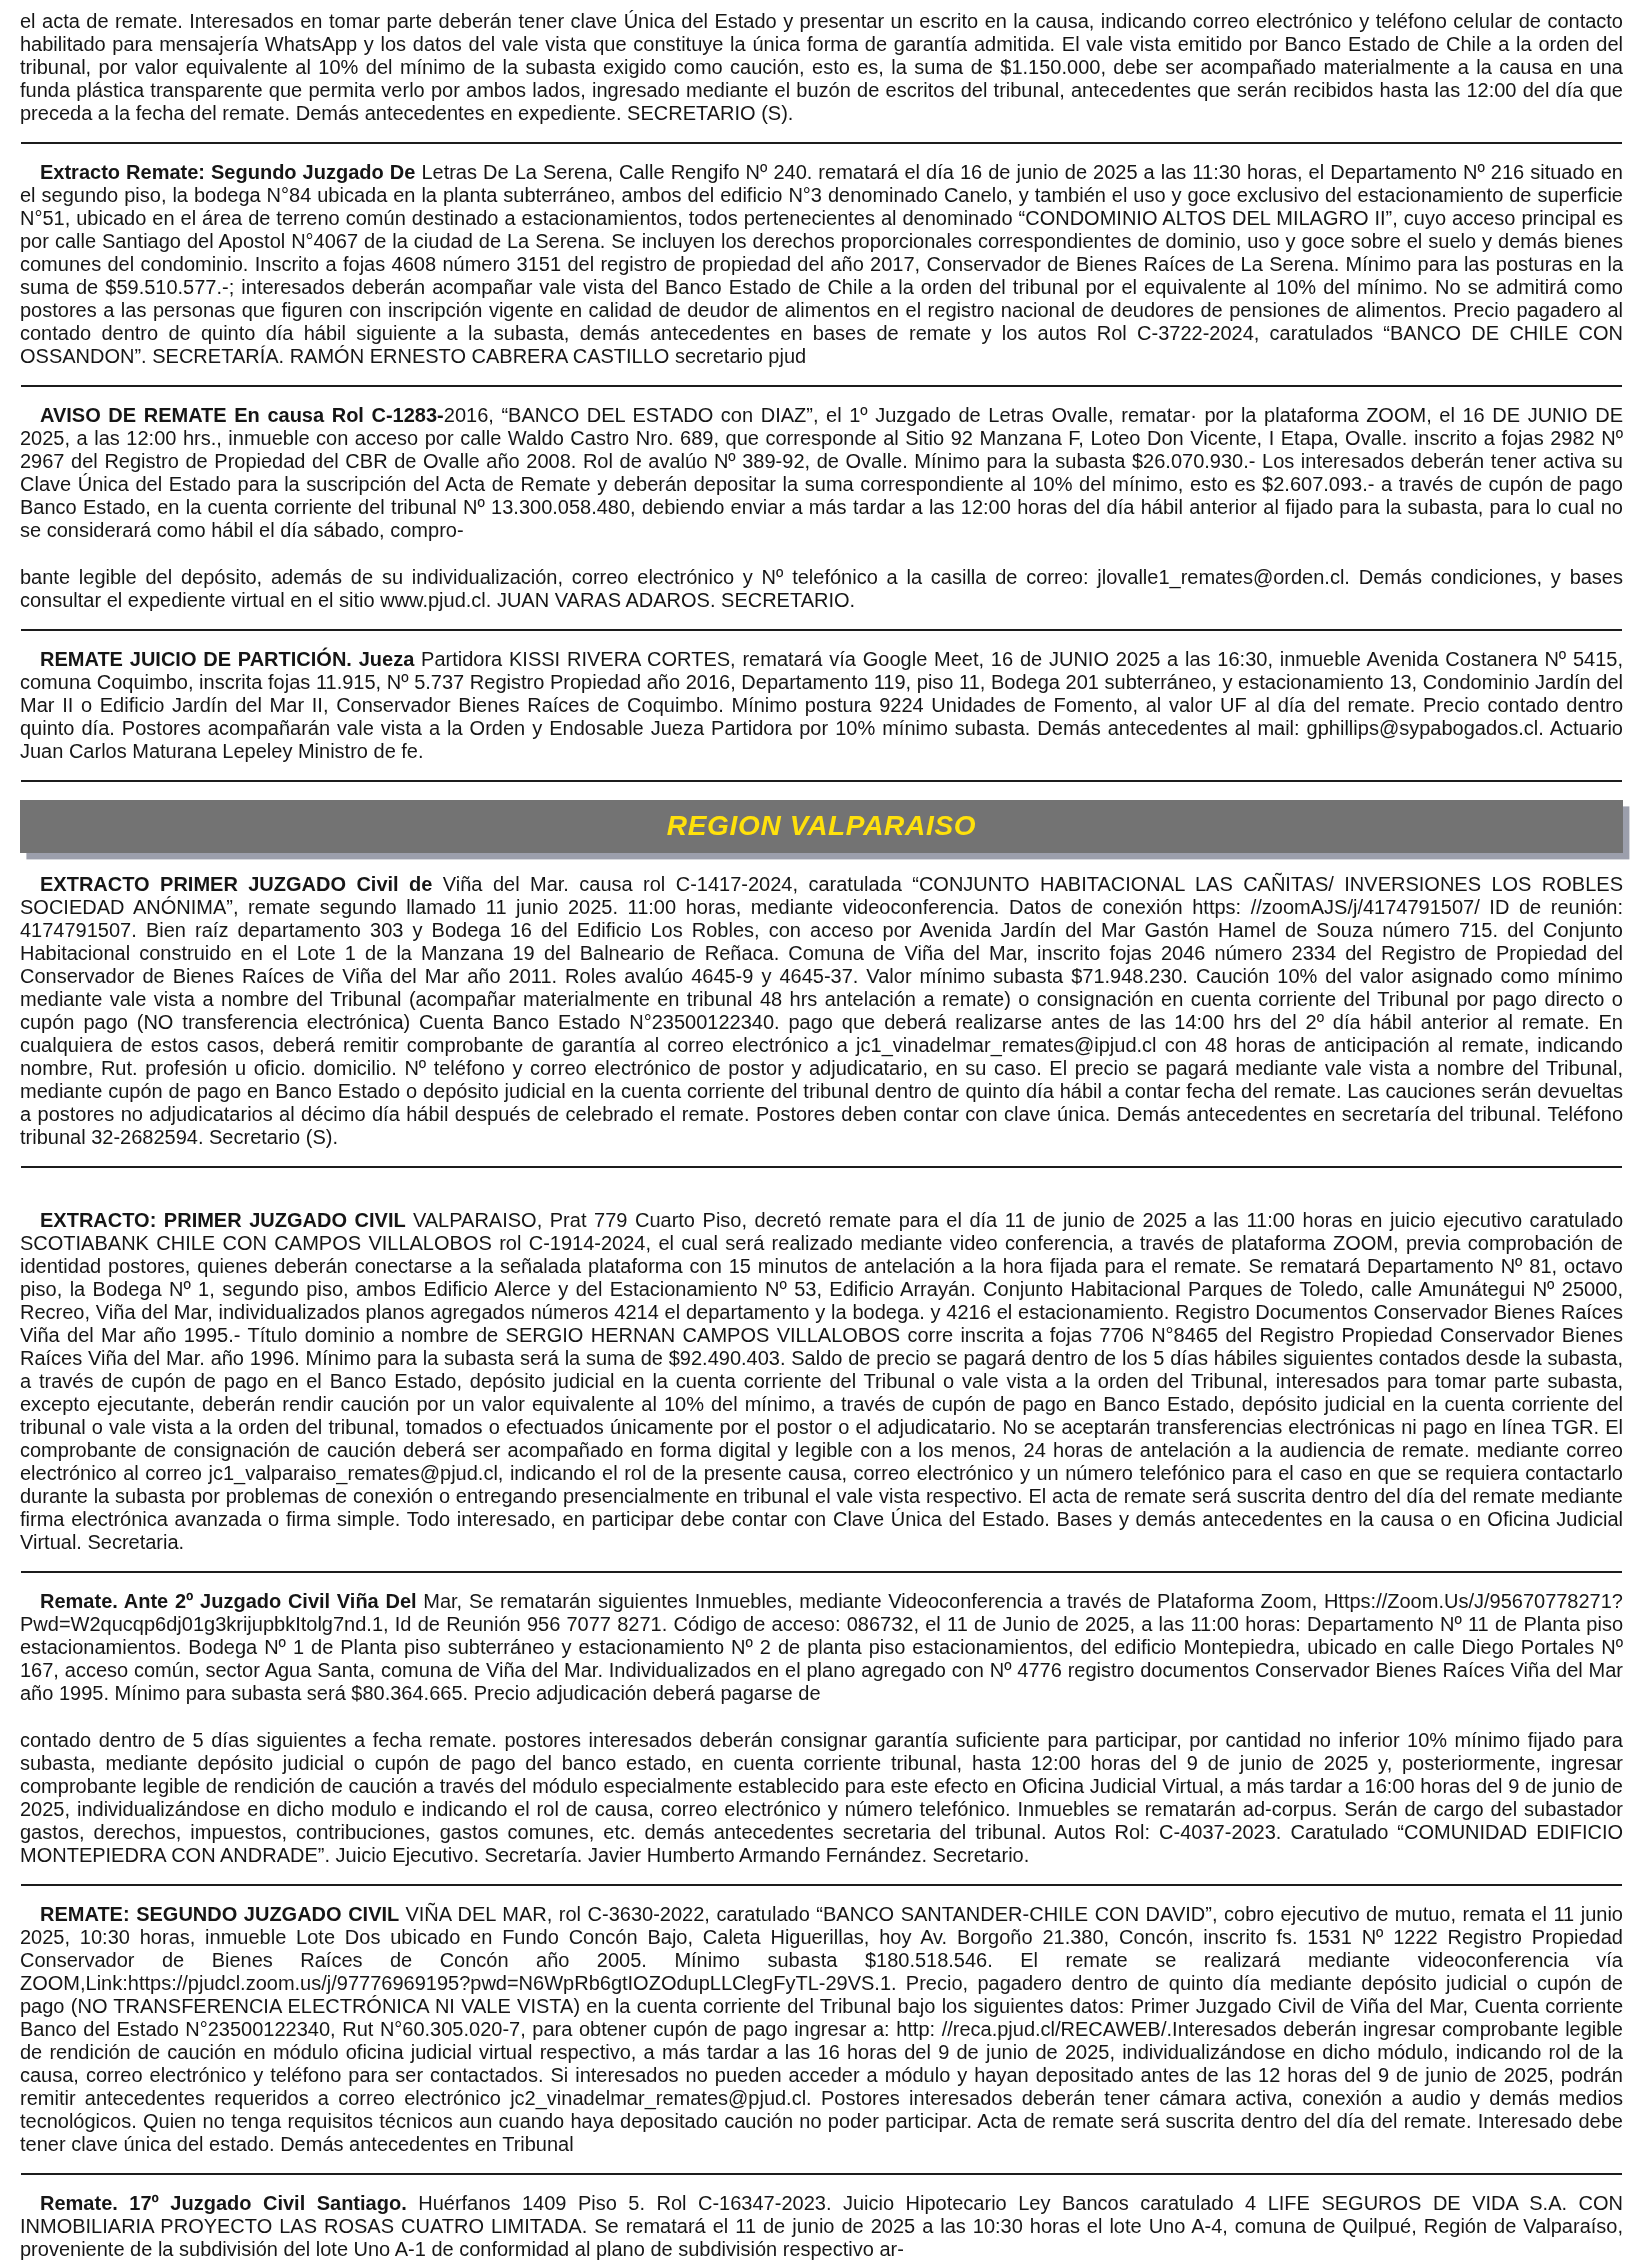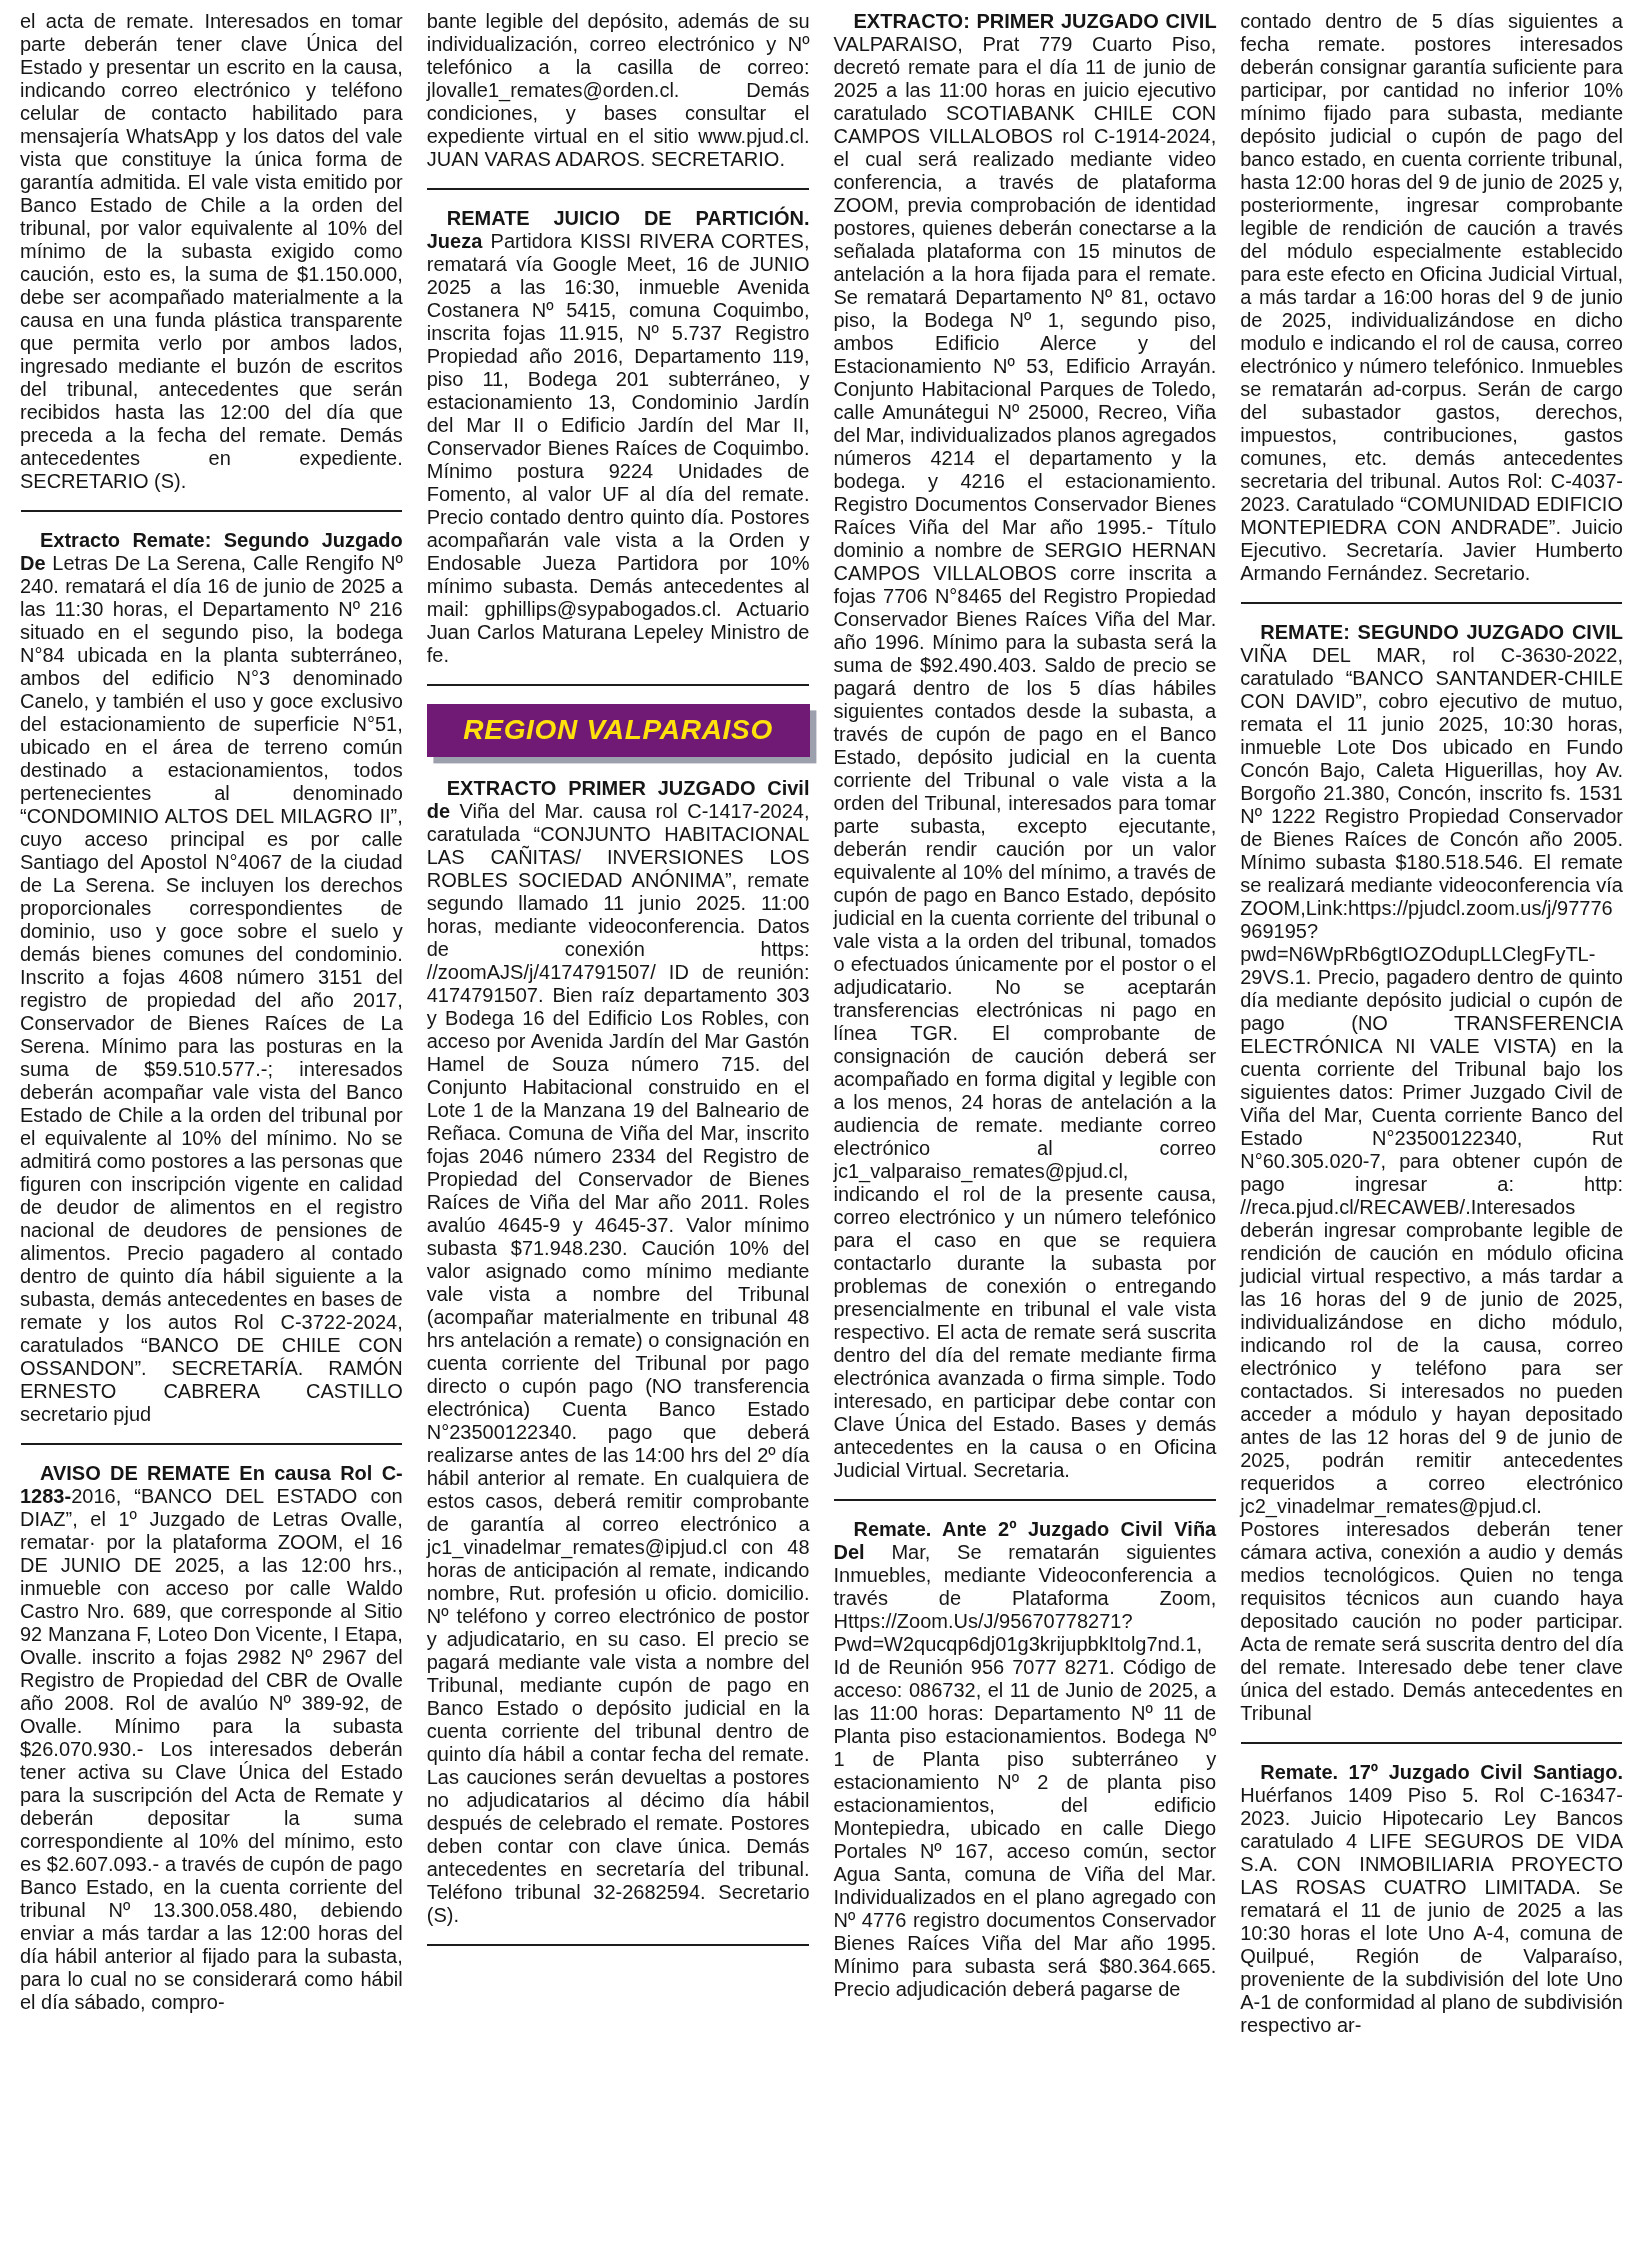--- a/index.html
+++ b/index.html
@@ -1,15 +1,15 @@
 <!DOCTYPE html>
 <html lang="es" style="font-size:11.3px"><head>
 <meta charset="utf-8">
 <style>
-  * { margin: 0; padding: 0; box-sizing: border-box; }
+  * { margin: 0; padding: 0; box-sizing: border-box; flex-direction: column; }
   html, body { background: #ffffff; }
   body {
     font-family: "Liberation Sans", "DejaVu Sans", sans-serif;
     color: #161616;
   }
   .page {
     width: 1643px;
     height: 2261px;
     background: #ffffff;
     display: flex;
@@ -59,21 +59,21 @@
       <div class="rule"></div>
       <p class="notice"><span class="b">Extracto Remate: Segundo Juzgado De </span><span>Letras De La Serena, Calle Rengifo Nº 240. rematará el día 16 de junio de 2025 a las 11:30 horas, el Departamento Nº 216 situado en el segundo piso, la bodega N°84 ubicada en la planta subterráneo, ambos del edificio N°3 denominado Canelo, y también el uso y goce exclusivo del estacionamiento de superficie N°51, ubicado en el área de terreno común destinado a estacionamientos, todos pertenecientes al denominado “CONDOMINIO ALTOS DEL MILAGRO II”, cuyo acceso principal es por calle Santiago del Apostol N°4067 de la ciudad de La Serena. Se incluyen los derechos proporcionales correspondientes de dominio, uso y goce sobre el suelo y demás bienes comunes del condominio. Inscrito a fojas 4608 número 3151 del registro de propiedad del año 2017, Conservador de Bienes Raíces de La Serena. Mínimo para las posturas en la suma de $59.510.577.-; interesados deberán acompañar vale vista del Banco Estado de Chile a la orden del tribunal por el equivalente al 10% del mínimo. No se admitirá como postores a las personas que figuren con inscripción vigente en calidad de deudor de alimentos en el registro nacional de deudores de pensiones de alimentos. Precio pagadero al contado dentro de quinto día hábil siguiente a la subasta, demás antecedentes en bases de remate y los autos Rol C-3722-2024, caratulados “BANCO DE CHILE CON OSSANDON”. SECRETARÍA. RAMÓN ERNESTO CABRERA CASTILLO secretario pjud</span></p>
       <div class="rule"></div>
       <p class="notice"><span class="b">AVISO DE REMATE En causa Rol C-1283-</span><span>2016, “BANCO DEL ESTADO con DIAZ”, el 1º Juzgado de Letras Ovalle, rematar· por la plataforma ZOOM, el 16 DE JUNIO DE 2025, a las 12:00 hrs., inmueble con acceso por calle Waldo Castro Nro. 689, que corresponde al Sitio 92 Manzana F, Loteo Don Vicente, I Etapa, Ovalle. inscrito a fojas 2982 Nº 2967 del Registro de Propiedad del CBR de Ovalle año 2008. Rol de avalúo Nº 389-92, de Ovalle. Mínimo para la subasta $26.070.930.- Los interesados deberán tener activa su Clave Única del Estado para la suscripción del Acta de Remate y deberán depositar la suma correspondiente al 10% del mínimo, esto es $2.607.093.- a través de cupón de pago Banco Estado, en la cuenta corriente del tribunal Nº 13.300.058.480, debiendo enviar a más tardar a las 12:00 horas del día hábil anterior al fijado para la subasta, para lo cual no se considerará como hábil el día sábado, compro-</span></p>
     </div>
     <div class="col">
       <p class="notice"><span>bante legible del depósito, además de su individualización, correo electrónico y Nº telefónico a la casilla de correo: jlovalle1_remates@orden.cl. Demás condiciones, y bases consultar el expediente virtual en el sitio www.pjud.cl. JUAN VARAS ADAROS. SECRETARIO.</span></p>
       <div class="rule"></div>
       <p class="notice"><span class="b">REMATE JUICIO DE PARTICIÓN. Jueza </span><span>Partidora KISSI RIVERA CORTES, rematará vía Google Meet, 16 de JUNIO 2025 a las 16:30, inmueble Avenida Costanera Nº 5415, comuna Coquimbo, inscrita fojas 11.915, Nº 5.737 Registro Propiedad año 2016, Departamento 119, piso 11, Bodega 201 subterráneo, y estacionamiento 13, Condominio Jardín del Mar II o Edificio Jardín del Mar II, Conservador Bienes Raíces de Coquimbo. Mínimo postura 9224 Unidades de Fomento, al valor UF al día del remate. Precio contado dentro quinto día. Postores acompañarán vale vista a la Orden y Endosable Jueza Partidora por 10% mínimo subasta. Demás antecedentes al mail: gphillips@sypabogados.cl. Actuario Juan Carlos Maturana Lepeley Ministro de fe.</span></p>
       <div class="rule"></div>
-      <div class="banner" style="background: #701a75;"><span style="color: rgb(255, 225, 12);">REGION VALPARAISO</span></div>
+      <div class="banner" style="background: #737373;"><span style="color: rgb(255, 225, 12);">REGION VALPARAISO</span></div>
       <p class="notice"><span class="b">EXTRACTO PRIMER JUZGADO Civil de </span><span>Viña del Mar. causa rol C-1417-2024, caratulada “CONJUNTO HABITACIONAL LAS CAÑITAS/ INVERSIONES LOS ROBLES SOCIEDAD ANÓNIMA”, remate segundo llamado 11 junio 2025. 11:00 horas, mediante videoconferencia. Datos de conexión https: //zoomAJS/j/4174791507/ ID de reunión: 4174791507. Bien raíz departamento 303 y Bodega 16 del Edificio Los Robles, con acceso por Avenida Jardín del Mar Gastón Hamel de Souza número 715. del Conjunto Habitacional construido en el Lote 1 de la Manzana 19 del Balneario de Reñaca. Comuna de Viña del Mar, inscrito fojas 2046 número 2334 del Registro de Propiedad del Conservador de Bienes Raíces de Viña del Mar año 2011. Roles avalúo 4645-9 y 4645-37. Valor mínimo subasta $71.948.230. Caución 10% del valor asignado como mínimo mediante vale vista a nombre del Tribunal (acompañar materialmente en tribunal 48 hrs antelación a remate) o consignación en cuenta corriente del Tribunal por pago directo o cupón pago (NO transferencia electrónica) Cuenta Banco Estado N°23500122340. pago que deberá realizarse antes de las 14:00 hrs del 2º día hábil anterior al remate. En cualquiera de estos casos, deberá remitir comprobante de garantía al correo electrónico a jc1_vinadelmar_remates@ipjud.cl con 48 horas de anticipación al remate, indicando nombre, Rut. profesión u oficio. domicilio. Nº teléfono y correo electrónico de postor y adjudicatario, en su caso. El precio se pagará mediante vale vista a nombre del Tribunal, mediante cupón de pago en Banco Estado o depósito judicial en la cuenta corriente del tribunal dentro de quinto día hábil a contar fecha del remate. Las cauciones serán devueltas a postores no adjudicatarios al décimo día hábil después de celebrado el remate. Postores deben contar con clave única. Demás antecedentes en secretaría del tribunal. Teléfono tribunal 32-2682594. Secretario (S).</span></p>
       <div class="rule"></div>
     </div>
     <div class="col">
       <p class="notice"><span class="b">EXTRACTO: PRIMER JUZGADO CIVIL </span><span>VALPARAISO, Prat 779 Cuarto Piso, decretó remate para el día 11 de junio de 2025 a las 11:00 horas en juicio ejecutivo caratulado SCOTIABANK CHILE CON CAMPOS VILLALOBOS rol C-1914-2024, el cual será realizado mediante video conferencia, a través de plataforma ZOOM, previa comprobación de identidad postores, quienes deberán conectarse a la señalada plataforma con 15 minutos de antelación a la hora fijada para el remate. Se rematará Departamento Nº 81, octavo piso, la Bodega Nº 1, segundo piso, ambos Edificio Alerce y del Estacionamiento Nº 53, Edificio Arrayán. Conjunto Habitacional Parques de Toledo, calle Amunátegui Nº 25000, Recreo, Viña del Mar, individualizados planos agregados números 4214 el departamento y la bodega. y 4216 el estacionamiento. Registro Documentos Conservador Bienes Raíces Viña del Mar año 1995.- Título dominio a nombre de SERGIO HERNAN CAMPOS VILLALOBOS corre inscrita a fojas 7706 N°8465 del Registro Propiedad Conservador Bienes Raíces Viña del Mar. año 1996. Mínimo para la subasta será la suma de $92.490.403. Saldo de precio se pagará dentro de los 5 días hábiles siguientes contados desde la subasta, a través de cupón de pago en el Banco Estado, depósito judicial en la cuenta corriente del Tribunal o vale vista a la orden del Tribunal, interesados para tomar parte subasta, excepto ejecutante, deberán rendir caución por un valor equivalente al 10% del mínimo, a través de cupón de pago en Banco Estado, depósito judicial en la cuenta corriente del tribunal o vale vista a la orden del tribunal, tomados o efectuados únicamente por el postor o el adjudicatario. No se aceptarán transferencias electrónicas ni pago en línea TGR. El comprobante de consignación de caución deberá ser acompañado en forma digital y legible con a los menos, 24 horas de antelación a la audiencia de remate. mediante correo electrónico al correo jc1_valparaiso_remates@pjud.cl, indicando el rol de la presente causa, correo electrónico y un número telefónico para el caso en que se requiera contactarlo durante la subasta por problemas de conexión o entregando presencialmente en tribunal el vale vista respectivo. El acta de remate será suscrita dentro del día del remate mediante firma electrónica avanzada o firma simple. Todo interesado, en participar debe contar con Clave Única del Estado. Bases y demás antecedentes en la causa o en Oficina Judicial Virtual. Secretaria.</span></p>
       <div class="rule"></div>
       <p class="notice"><span class="b">Remate. Ante 2º Juzgado Civil Viña Del </span><span>Mar, Se rematarán siguientes Inmuebles, mediante Videoconferencia a través de Plataforma Zoom, Https://Zoom.Us/J/95670778271?Pwd=W2qucqp6dj01g3krijupbkItolg7nd.1, Id de Reunión 956 7077 8271. Código de acceso: 086732, el 11 de Junio de 2025, a las 11:00 horas: Departamento Nº 11 de Planta piso estacionamientos. Bodega Nº 1 de Planta piso subterráneo y estacionamiento Nº 2 de planta piso estacionamientos, del edificio Montepiedra, ubicado en calle Diego Portales Nº 167, acceso común, sector Agua Santa, comuna de Viña del Mar. Individualizados en el plano agregado con Nº 4776 registro documentos Conservador Bienes Raíces Viña del Mar año 1995. Mínimo para subasta será $80.364.665. Precio adjudicación deberá pagarse de</span></p>
     </div>
     <div class="col">
       <p class="notice"><span>contado dentro de 5 días siguientes a fecha remate. postores interesados deberán consignar garantía suficiente para participar, por cantidad no inferior 10% mínimo fijado para subasta, mediante depósito judicial o cupón de pago del banco estado, en cuenta corriente tribunal, hasta 12:00 horas del 9 de junio de 2025 y, posteriormente, ingresar comprobante legible de rendición de caución a través del módulo especialmente establecido para este efecto en Oficina Judicial Virtual, a más tardar a 16:00 horas del 9 de junio de 2025, individualizándose en dicho modulo e indicando el rol de causa, correo electrónico y número telefónico. Inmuebles se rematarán ad-corpus. Serán de cargo del subastador gastos, derechos, impuestos, contribuciones, gastos comunes, etc. demás antecedentes secretaria del tribunal. Autos Rol: C-4037-2023. Caratulado “COMUNIDAD EDIFICIO MONTEPIEDRA CON ANDRADE”. Juicio Ejecutivo. Secretaría. Javier Humberto Armando Fernández. Secretario.</span></p>

